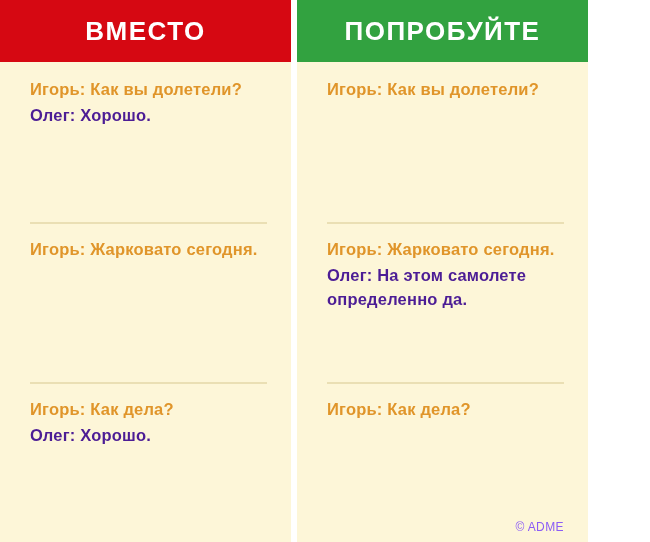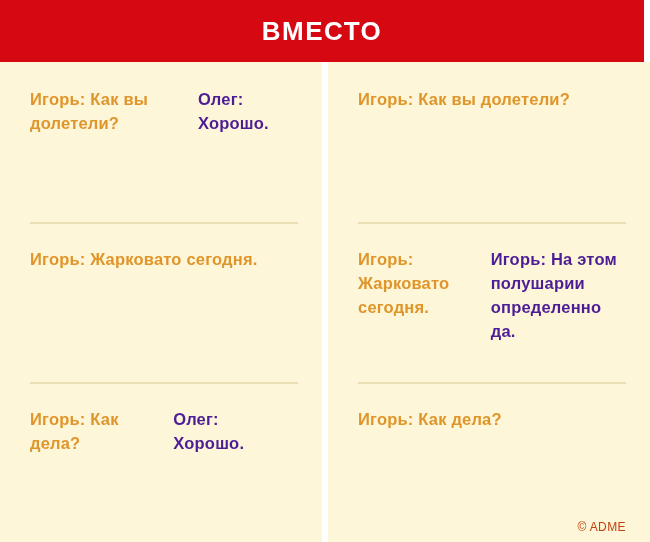--- a/index.html
+++ b/index.html
@@ -8,21 +8,21 @@
   }
   body {
     width: 650px;
     height: 542px;
     background: #ffffff;
     font-family: "Liberation Sans", sans-serif;
     overflow: hidden;
   }
   .sheet {
     position: relative;
-    width: 650px;
+    width: 588px;
     height: 542px;
     box-sizing: border-box;
     display: flex;
     flex-direction: column;
   }
   
   .header-row {
     display: flex;
     width: 100%;
     height: 62px;
@@ -61,23 +61,23 @@
   .row {
     display: flex;
     width: 100%;
     flex: 1 1 33.3333%;
     position: relative;
   }
   .cell {
     flex: 1 1 50%;
     background: #fdf6d8;
     box-sizing: border-box;
-    padding: 26px 28px 10px 30px;
+    padding: 16px 28px 10px 30px;
     display: flex;
-    flex-direction: row;
+    flex-direction: column;
     justify-content: flex-start;
     position: relative;
   }
   .cell.left { border-right: none; }
   .cell-gap {
     width: 6px;
     flex: 0 0 6px;
     background: #ffffff;
   }
   .row + .row .cell::before {
@@ -103,33 +103,34 @@
   }
   .line.oleg {
     color: #4c1d95;
   }
   
   .credit {
     position: absolute;
     right: 24px;
     bottom: 8px;
     font-size: 12px;
-    color: #c2410c;
+    color: #8b5cf6;
     letter-spacing: 0.4px;
     font-family: "Liberation Sans", sans-serif;
   }
 </style>
 </head>
 <body>
 
 <div class="sheet">
 
   <div class="header-row">
     <div class="header-cell left">ВМЕСТО</div>
     <div class="header-gap"></div>
+    <div class="header-cell right">ПОПРОБУЙТЕ</div>
   </div>
 
   <div class="body-area">
 
     <div class="row">
       <div class="cell left">
         <p class="line igor">Игорь: Как вы долетели?</p>
         <p class="line oleg">Олег: Хорошо.</p>
       </div>
       <div class="cell-gap"></div>
@@ -138,21 +139,21 @@
       </div>
     </div>
 
     <div class="row">
       <div class="cell left">
         <p class="line igor">Игорь: Жарковато сегодня.</p>
       </div>
       <div class="cell-gap"></div>
       <div class="cell right">
         <p class="line igor">Игорь: Жарковато сегодня.</p>
-        <p class="line oleg">Игорь: На этом полушарии
+        <p class="line oleg">Олег: На этом самолете
 определенно да.</p>
       </div>
     </div>
 
     <div class="row">
       <div class="cell left">
         <p class="line igor">Игорь: Как дела?</p>
         <p class="line oleg">Олег: Хорошо.</p>
       </div>
       <div class="cell-gap"></div>

